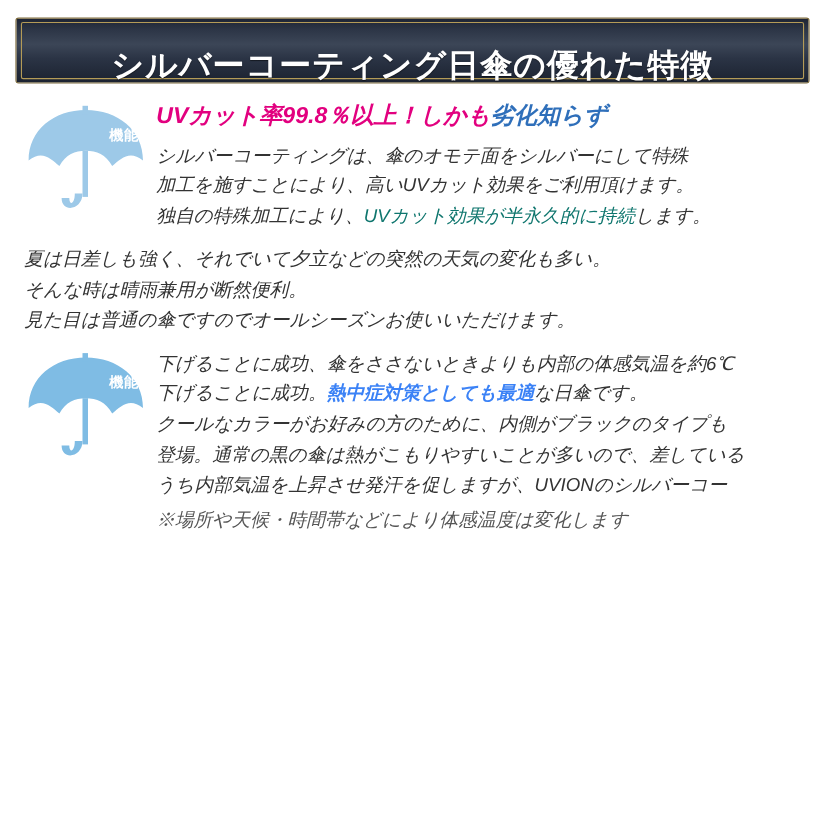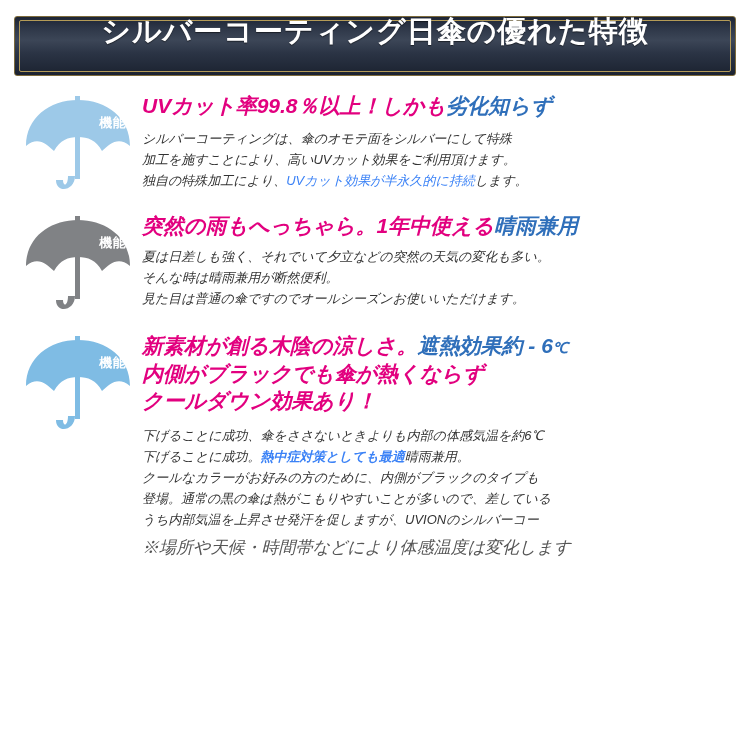--- a/index.html
+++ b/index.html
@@ -25,21 +25,21 @@
   .header {
     position: relative;
     margin: 16px 14px 0 14px;
     height: 60px;
     background: linear-gradient(to bottom,
         #1d2433 0%, #2d3647 18%, #3c4657 40%,
         #2b3445 62%, #1b2230 100%);
     border: 1px solid #7c6a3c;
     border-radius: 3px;
     display: flex;
-    align-items: flex-start;
+    align-items: flex-end;
     justify-content: center;
     box-sizing: border-box;
   }
   .header::before {
     content: "";
     position: absolute;
     left: 4px; right: 4px; top: 3px; bottom: 3px;
     border: 1px solid #b49b57;
     border-radius: 2px;
     pointer-events: none;
@@ -97,26 +97,26 @@
   .headline {
     font-size: 21px;
     font-weight: bold;
     line-height: 1.32;
     margin: 0 0 6px 0;
     color: #e2007f;
   }
   .headline .blue { color: #2f6fba; }
   .headline .deg { font-size: 15px; }
   .body-text {
-    font-size: 13px;
+    font-size: 17px;
     line-height: 1.62;
     color: #333333;
     margin: 0;
   }
-  .body-text .blue { color: #3b82f6; }
+  .body-text .blue { color: #0f766e; }
   .body-text .pink { color: #3b82f6; font-weight: bold; }
   .note {
     font-size: 17px;
     color: #555555;
     margin: 6px 0 0 0;
   }
 
   .f1 .headline { margin-bottom: 8px; }
   .f3 .headline { margin-bottom: 10px; }
 </style>
@@ -149,35 +149,21 @@
         </p>
         <p class="body-text">
           <span>シルバーコーティングは、傘のオモテ面をシルバーにして特殊</span><br>
           <span>加工を施すことにより、高いUVカット効果をご利用頂けます。</span><br>
           <span>独自の特殊加工により、</span><span class="blue">UVカット効果が半永久的に持続</span><span>します。</span>
         </p>
       </div>
     </div>
 
     <div class="feature f2">
-      <div class="umbrella-wrap">
-        <div class="umbrella">
-          <svg width="112" height="104" viewBox="0 0 112 104">
-            <path d="M4 50 C4 22 27 4 56 4 C85 4 108 22 108 50 C96 40 88 48 80 55 C74 44 66 41 56 41 C46 41 38 44 32 55 C24 48 16 40 4 50 Z" fill="#808285"></path>
-            <rect x="53" y="41" width="5" height="42" fill="#808285"></rect>
-            <path d="M53 80 C53 95 34 98 34 84 L41 84 C41 91 46 90 46 80 Z" fill="#808285"></path>
-            <rect x="53" y="0" width="5" height="8" fill="#808285"></rect>
-          </svg>
-          <div class="umbrella-label">機能2</div>
-        </div>
-      </div>
       <div class="feature-body">
-        <p class="headline">
-          <span>突然の雨もへっちゃら。1年中使える</span><span class="blue">晴雨兼用</span>
-        </p>
         <p class="body-text">
           <span>夏は日差しも強く、それでいて夕立などの突然の天気の変化も多い。</span><br>
           <span>そんな時は晴雨兼用が断然便利。</span><br>
           <span>見た目は普通の傘ですのでオールシーズンお使いいただけます。</span>
         </p>
       </div>
     </div>
 
     <div class="feature f3">
       <div class="umbrella-wrap">
@@ -185,28 +171,23 @@
           <svg width="112" height="104" viewBox="0 0 112 104">
             <path d="M4 50 C4 22 27 4 56 4 C85 4 108 22 108 50 C96 40 88 48 80 55 C74 44 66 41 56 41 C46 41 38 44 32 55 C24 48 16 40 4 50 Z" fill="#7fbce4"></path>
             <rect x="53" y="41" width="5" height="42" fill="#7fbce4"></rect>
             <path d="M53 80 C53 95 34 98 34 84 L41 84 C41 91 46 90 46 80 Z" fill="#7fbce4"></path>
             <rect x="53" y="0" width="5" height="8" fill="#7fbce4"></rect>
           </svg>
           <div class="umbrella-label">機能3</div>
         </div>
       </div>
       <div class="feature-body">
-        <p class="headline">
-          <span>新素材が創る木陰の涼しさ。</span><span class="blue">遮熱効果約 - 6</span><span class="blue deg">℃</span><br>
-          <span>内側がブラックでも傘が熱くならず</span><br>
-          <span>クールダウン効果あり！</span>
-        </p>
         <p class="body-text">
           <span>下げることに成功、傘をささないときよりも内部の体感気温を約6℃</span><br>
-          <span>下げることに成功。</span><span class="pink">熱中症対策としても最適</span><span>晴雨兼用。</span><br>
+          <span>下げることに成功。</span><span class="pink">熱中症対策としても最適</span><span>な日傘です。</span><br>
           <span>クールなカラーがお好みの方のために、内側がブラックのタイプも</span><br>
           <span>登場。通常の黒の傘は熱がこもりやすいことが多いので、差している</span><br>
           <span>うち内部気温を上昇させ発汗を促しますが、UVIONのシルバーコー</span><br>
         </p>
         <p class="note">※場所や天候・時間帯などにより体感温度は変化します</p>
       </div>
     </div>
 
   </div>
 </div>

